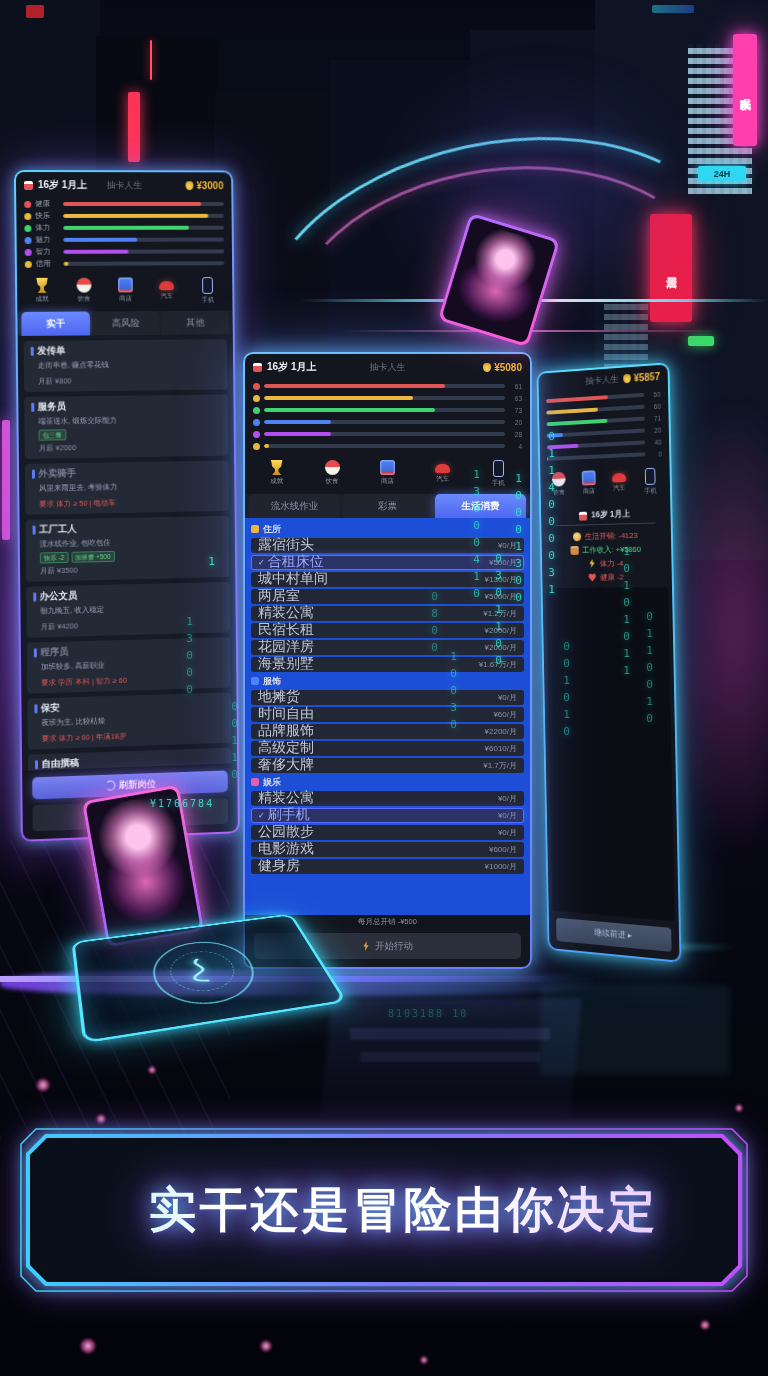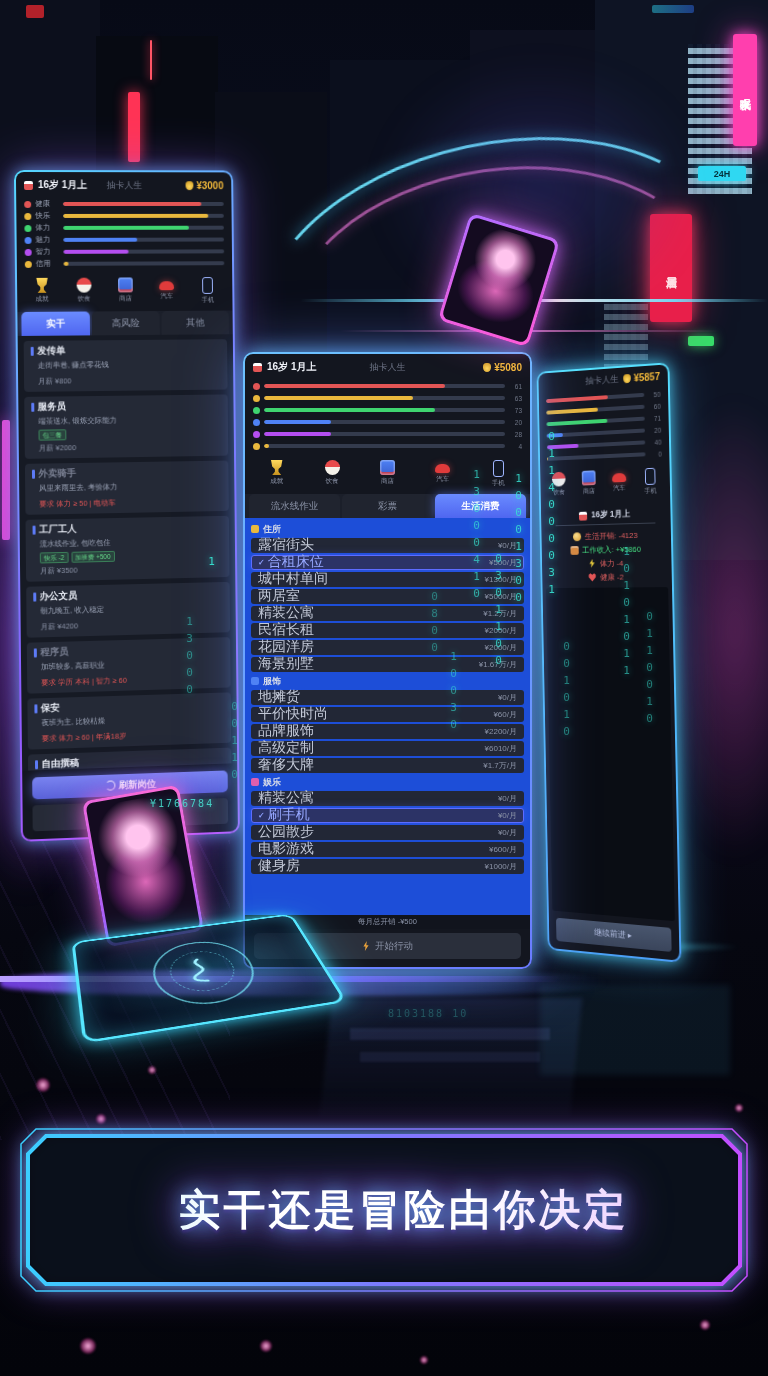--- a/index.html
+++ b/index.html
@@ -160,21 +160,21 @@
   .ring{position:absolute;left:50%;top:50%;border-radius:50%;}
   .ring1{width:96px;height:96px;margin:-48px 0 0 -48px;border:2px solid rgba(120,240,255,.7);}
   .ring2{width:62px;height:62px;margin:-31px 0 0 -31px;border:1.5px dashed rgba(120,240,255,.6);}
   .sprout{position:absolute;left:50%;top:50%;transform:translate(-50%,-50%);filter:drop-shadow(0 0 5px #6fe8ff);}
   
   .refl{position:absolute;pointer-events:none;}
   
   .banner{position:absolute;left:20px;top:1128px;width:728px;height:164px;z-index:10;}
   .banner svg{position:absolute;inset:0;filter:drop-shadow(0 0 7px rgba(90,200,255,.7)) drop-shadow(0 0 16px rgba(170,90,255,.5));}
   .slogan{position:absolute;inset:0;display:flex;align-items:center;justify-content:center;
-    font-size:42px;font-weight:900;letter-spacing:3px;color:#fff;
+    font-size:48px;font-weight:900;letter-spacing:3px;color:#fff;
     background:linear-gradient(90deg,#9fe6ff 0%,#ffffff 28%,#ffffff 62%,#e2b5ff 100%);
     -webkit-background-clip:text;background-clip:text;-webkit-text-fill-color:transparent;
     filter:drop-shadow(0 0 10px rgba(90,200,255,.85)) drop-shadow(0 0 22px rgba(170,90,255,.75)) drop-shadow(0 3px 1px rgba(40,20,90,.8));
     white-space:nowrap;padding-left:39px;}
   .hud{position:absolute;z-index:3;}
 </style>
 </head>
 <body>
 
 <div id="stage">
@@ -566,21 +566,21 @@
             </div>
 
               <div class="crow">
 
                 <span class="crow-name">地摊货</span>
                 <span class="crow-price">¥0/月</span>
               </div>
 
               <div class="crow">
 
-                <span class="crow-name">平价快时尚</span>
+                <span class="crow-name">时间自由</span>
                 <span class="crow-price">¥60/月</span>
               </div>
 
               <div class="crow">
 
                 <span class="crow-name">品牌服饰</span>
                 <span class="crow-price">¥2200/月</span>
               </div>
 
               <div class="crow">

